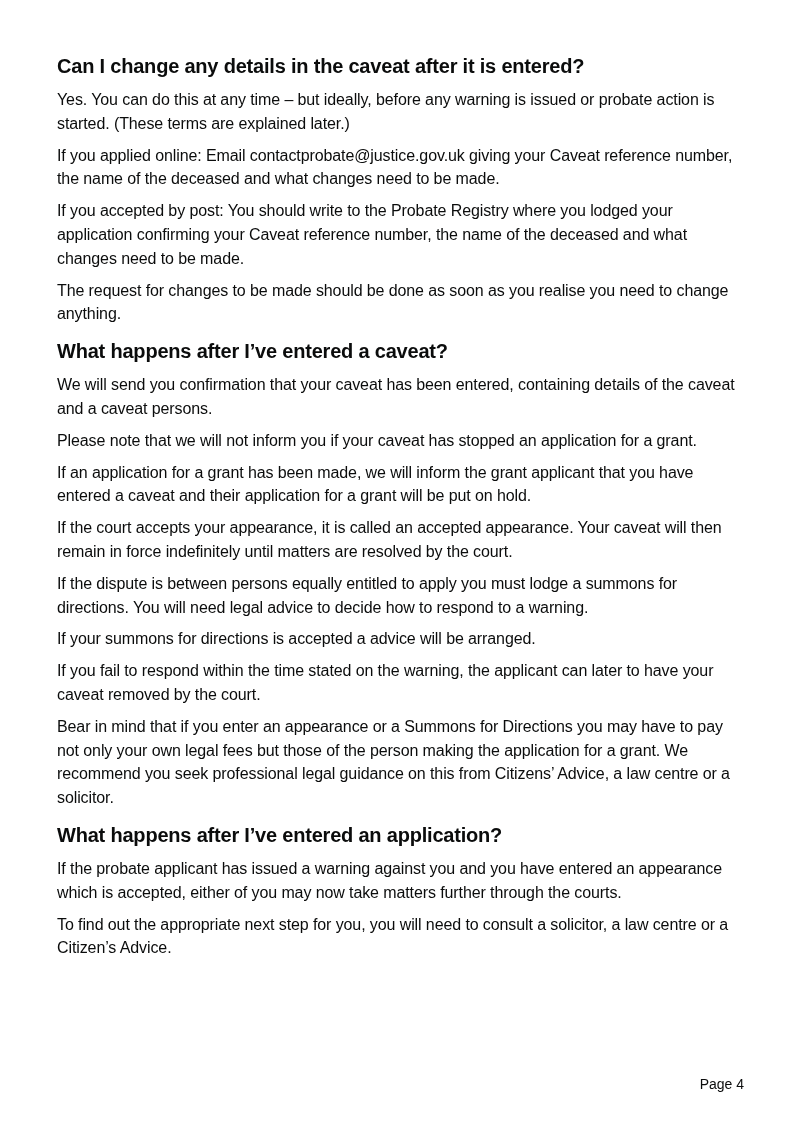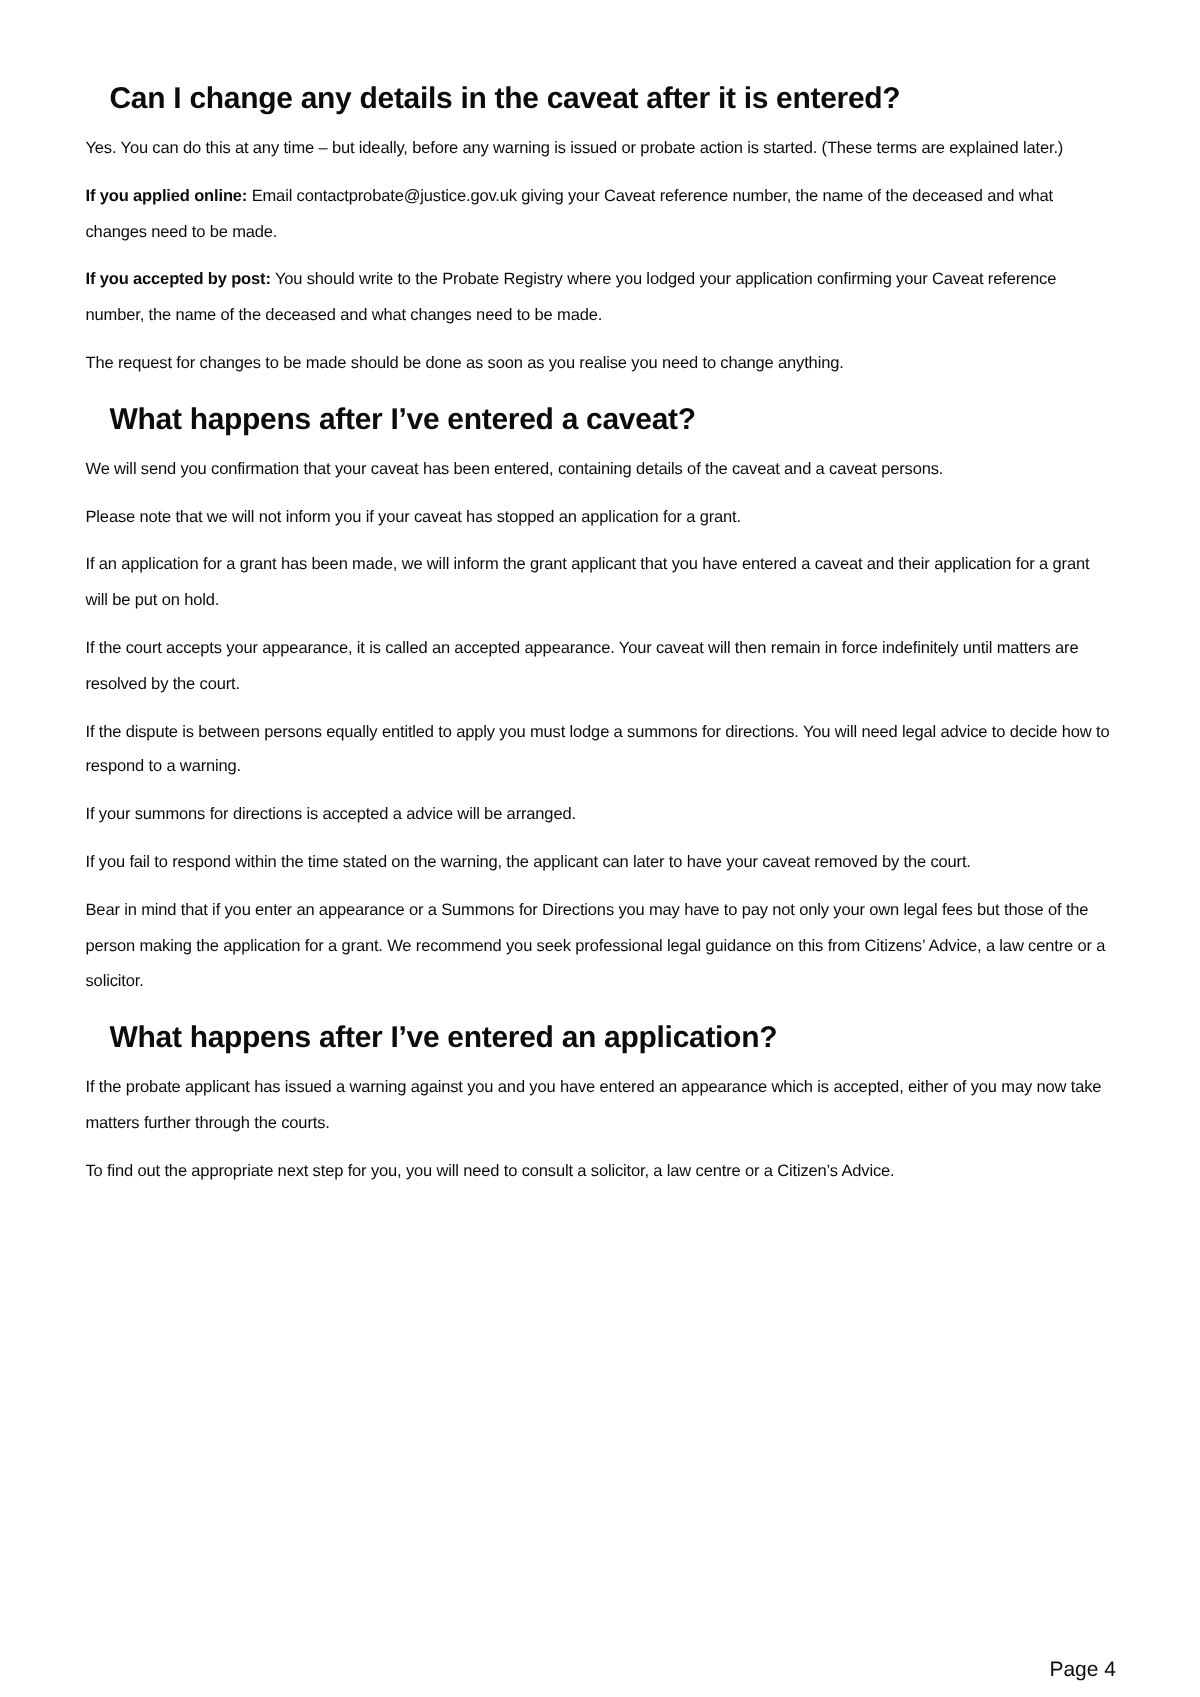--- a/index.html
+++ b/index.html
@@ -16,39 +16,39 @@
     font-family: "Liberation Sans", sans-serif;
     box-sizing: border-box;
     padding: 53px 56px 0 57px;
     overflow: hidden;
   }
   .section-heading {
     font-size: 20px;
     line-height: 26px;
     font-weight: bold;
     letter-spacing: -0.2px;
-    margin: 12px 0 9px 16px;
+    margin: 12px 0 9px 0;
   }
   section:first-of-type .section-heading {
     margin-top: 0;
   }
   .body-para {
-    font-size: 11px;
+    font-size: 16px;
     line-height: 23.8px;
     margin: 0 0 8px 0;
     letter-spacing: -0.1px;
   }
   .body-para .lead {
-    font-weight: bold;
+    font-weight: normal;
     margin-top: 12px;
   }
   .footer-page-number {
     position: absolute;
     right: 56px;
-    bottom: 10px;
+    bottom: 38px;
     font-size: 14px;
     line-height: 18px;
     color: #0b0c0c;
   }
 </style>
 </head>
 <body>
 
 <div class="page">
 

